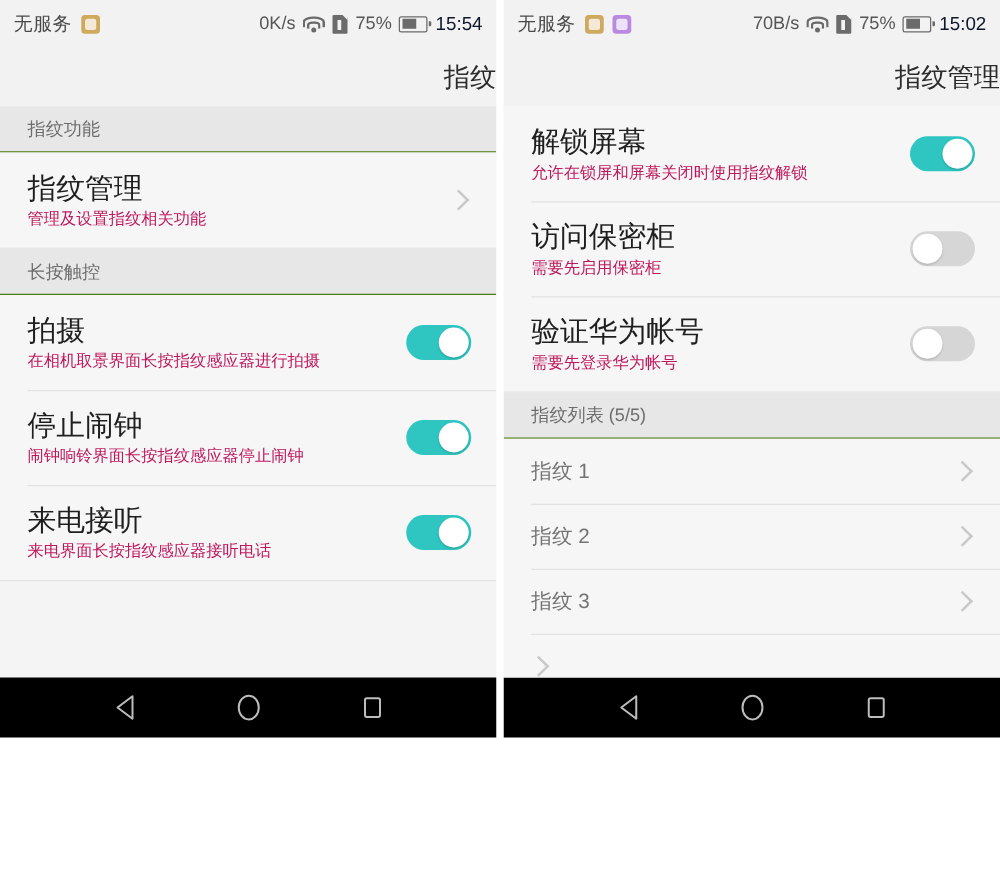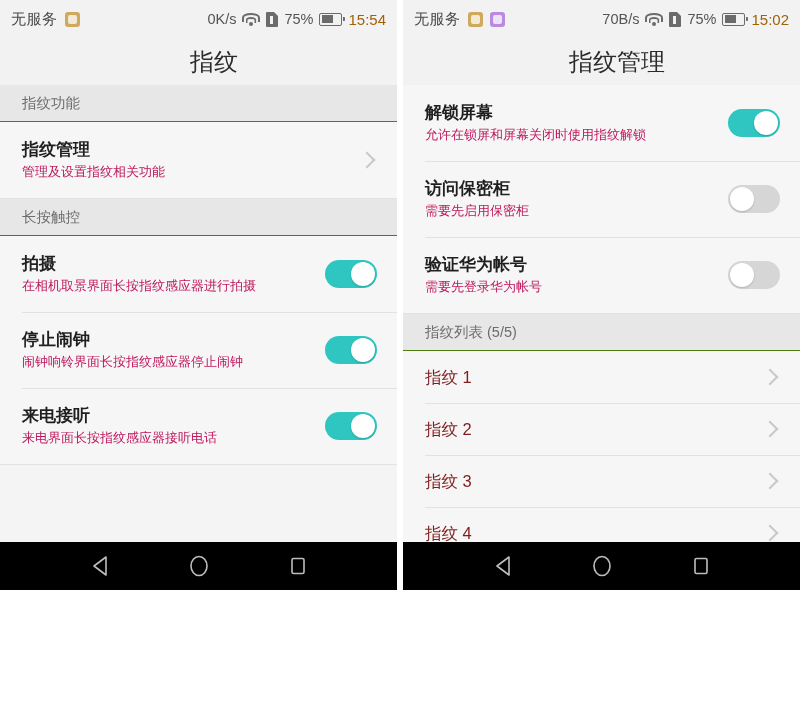--- a/index.html
+++ b/index.html
@@ -70,28 +70,28 @@
   .pct { font-size: 14.5px; color: #555; }
   .battery {
     width: 23px; height: 13px; border: 1.5px solid #6b6b6b;
     border-radius: 2px; position: relative; padding: 1.5px;
   }
   .battery::after {
     content: ""; position: absolute; right: -4px; top: 3.5px;
     width: 2.5px; height: 4px; background: #6b6b6b; border-radius: 0 1px 1px 0;
   }
   .battery i { display: block; height: 100%; background: #6b6b6b; width: 62%; }
-  .clock { font-size: 15px; color: #a16207; }
+  .clock { font-size: 15px; color: #0f172a; }
 
   
   .titlebar {
     flex: 0 0 47px; height: 47px;
     background: #f2f2f2;
-    display: flex; align-items: center; justify-content: center;
-    font-size: 24px; color: #2b2b2b; font-weight: 400; padding-left: 31px;
+    display: flex; align-items: center; justify-content: flex-end;
+    font-size: 21px; color: #2b2b2b; font-weight: 400; padding-left: 31px;
   }
 
   
   .list { flex: 1 1 auto; background: #f4f4f4; overflow: hidden; }
   .section-header {
     background: #e7e7e7;
     height: 37px;
     display: flex; align-items: center;
     padding: 0 0 0 22px;
     font-size: 14.5px; color: #6d6d6d;
@@ -104,22 +104,22 @@
     position: relative;
     min-height: 52px;
   }
   .row + .row::before {
     content: ""; position: absolute; left: 22px; right: 0; top: 0;
     height: 1px; background: #e2e2e2;
   }
   .row.tall { min-height: 76px; }
   .row.plain { min-height: 52px; }
   .row-text { display: flex; flex-direction: column; gap: 4px; flex: 1 1 auto; min-width: 0; }
-  .row-title { font-size: 17px; color: #1f1f1f; font-weight: 700; line-height: 1.15; }
-  .row-title.light { font-weight: 400; font-size: 16.5px; color: #7f1d1d; }
+  .row-title { font-size: 23px; color: #1f1f1f; font-weight: 400; line-height: 1.15; }
+  .row-title.light { font-weight: 400; font-size: 16.5px; color: #737373; }
   .row-sub { font-size: 13px; color: #be185d; line-height: 1.2; }
   .list-bottom-line { height: 1px; background: #e2e2e2; }
 
   
   .chevron {
     width: 12px; height: 12px;
     border-top: 2px solid #c9c9c9; border-right: 2px solid #c9c9c9;
     transform: rotate(45deg);
     flex: 0 0 auto; margin-right: 4px;
   }
@@ -306,23 +306,20 @@
           </div>
           <div class="chevron"></div>
         </div>
         <div class="row plain">
           <div class="row-text">
             <div class="row-title light">指纹 3</div>
           </div>
           <div class="chevron"></div>
         </div>
         <div class="row plain">
-          <div class="row-text">
-            <div class="row-title light">指纹 4</div>
-          </div>
           <div class="chevron"></div>
         </div>
         <div class="row plain">
           <div class="row-text">
             <div class="row-title light">指纹 5</div>
           </div>
           <div class="chevron"></div>
         </div>
       </div>
       <div class="navbar">

